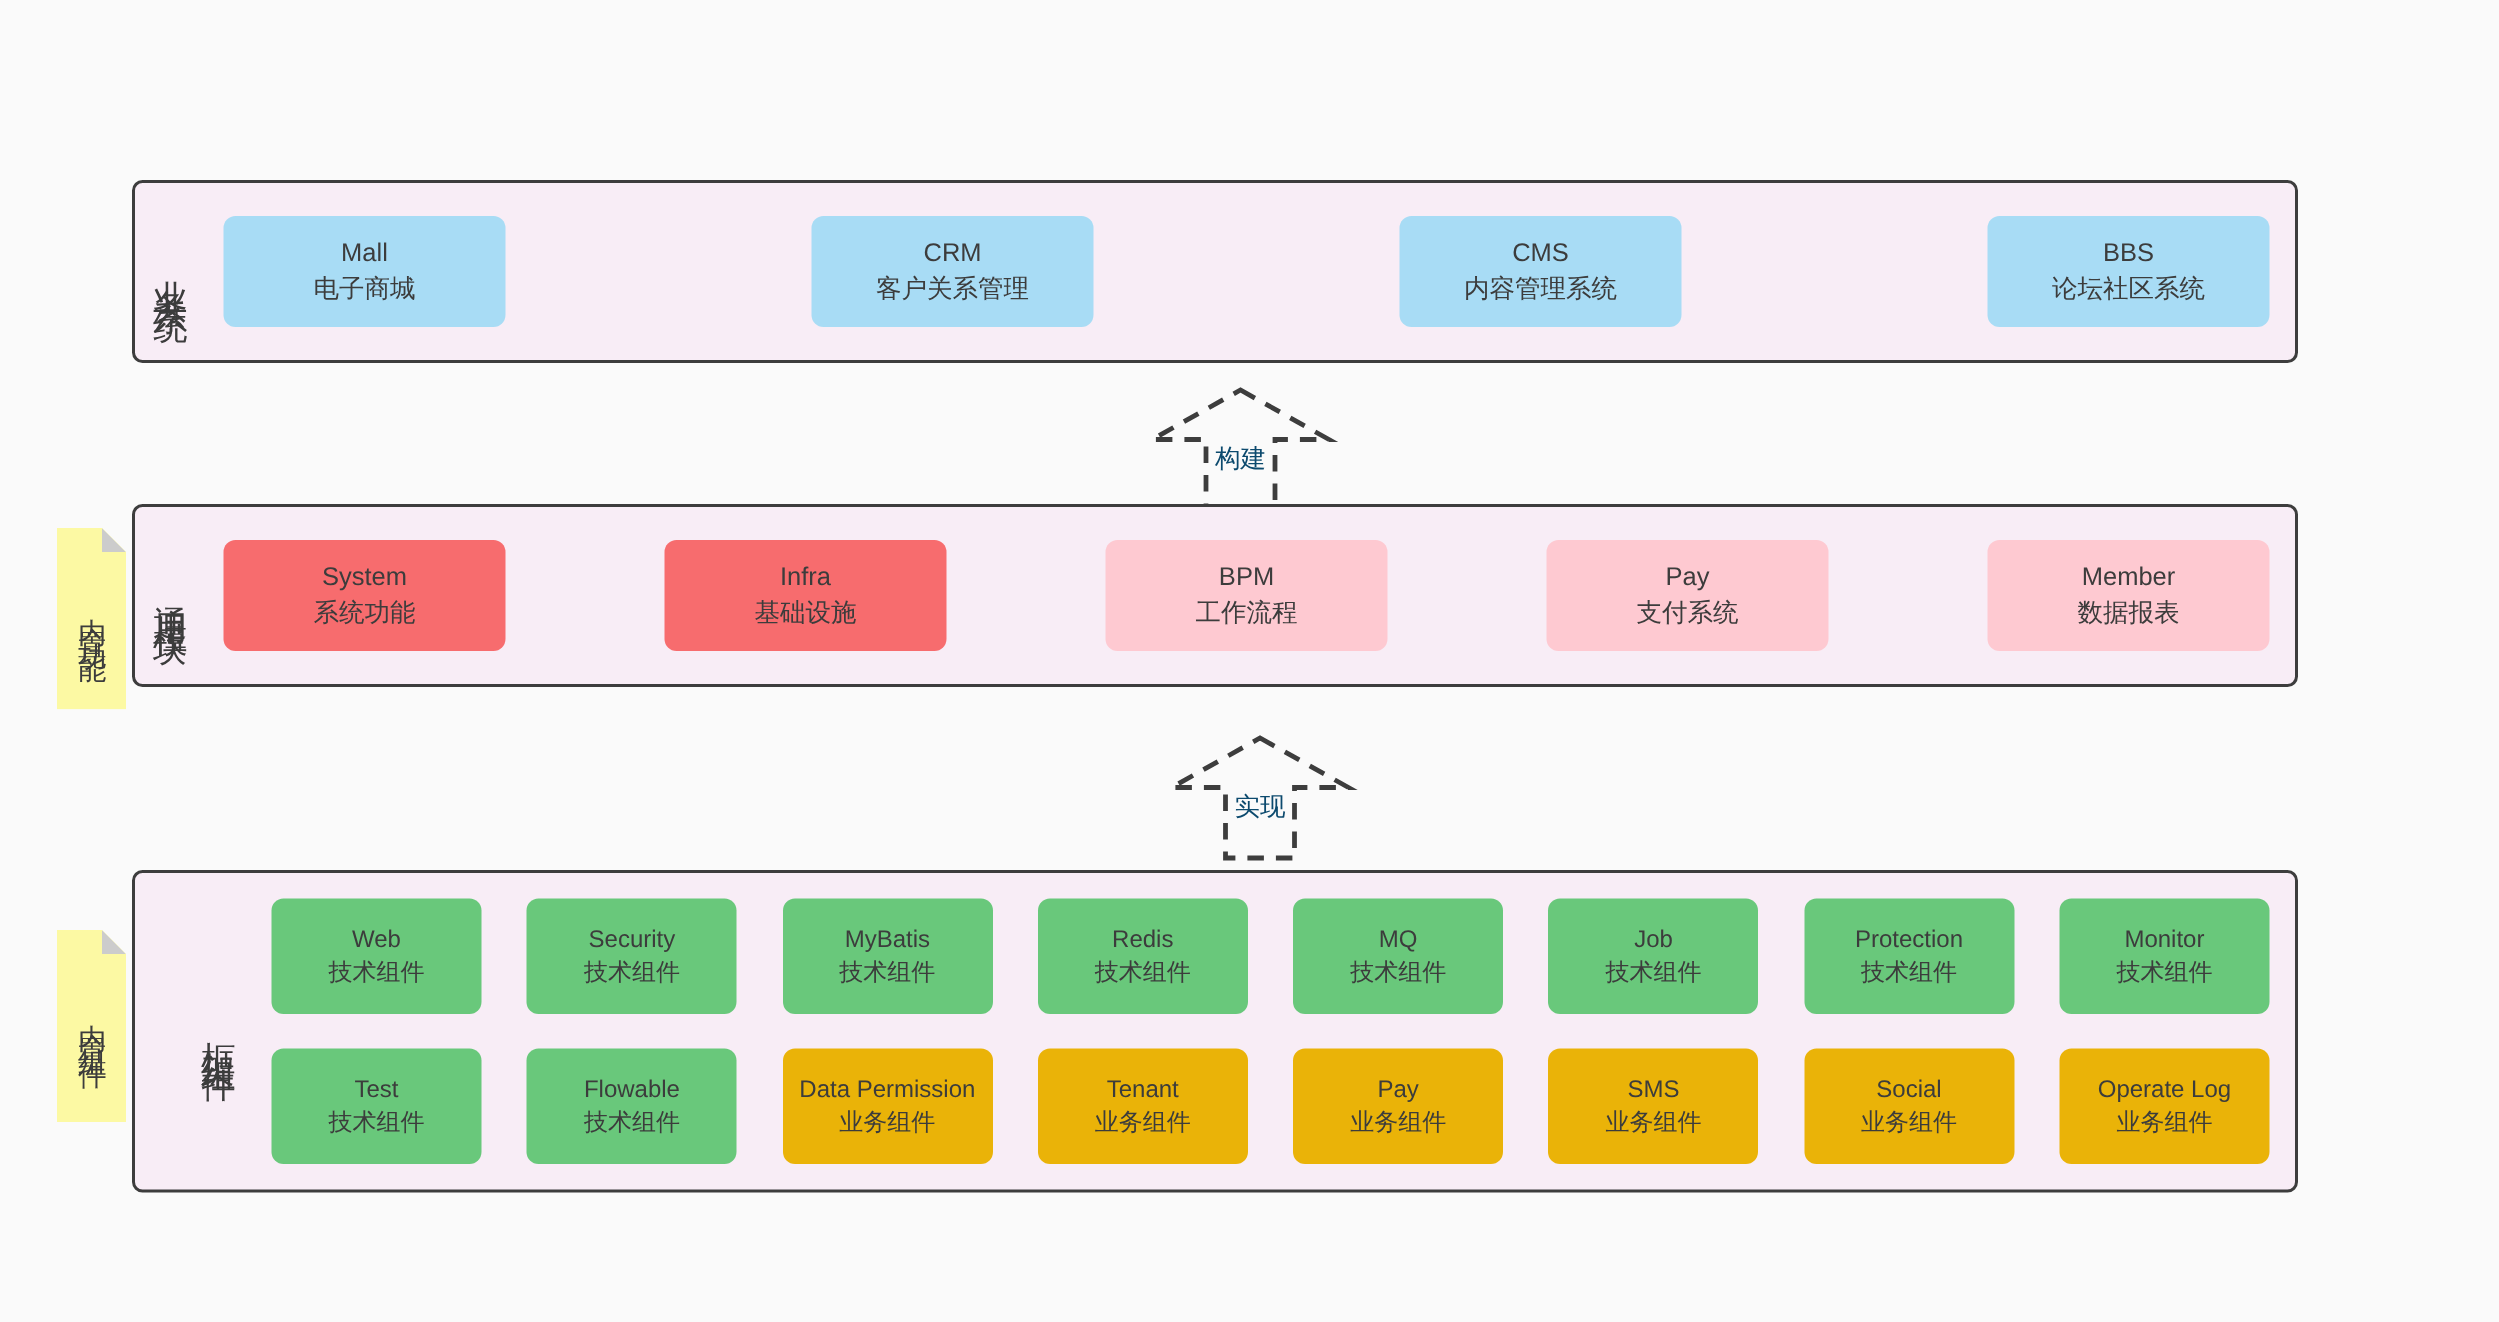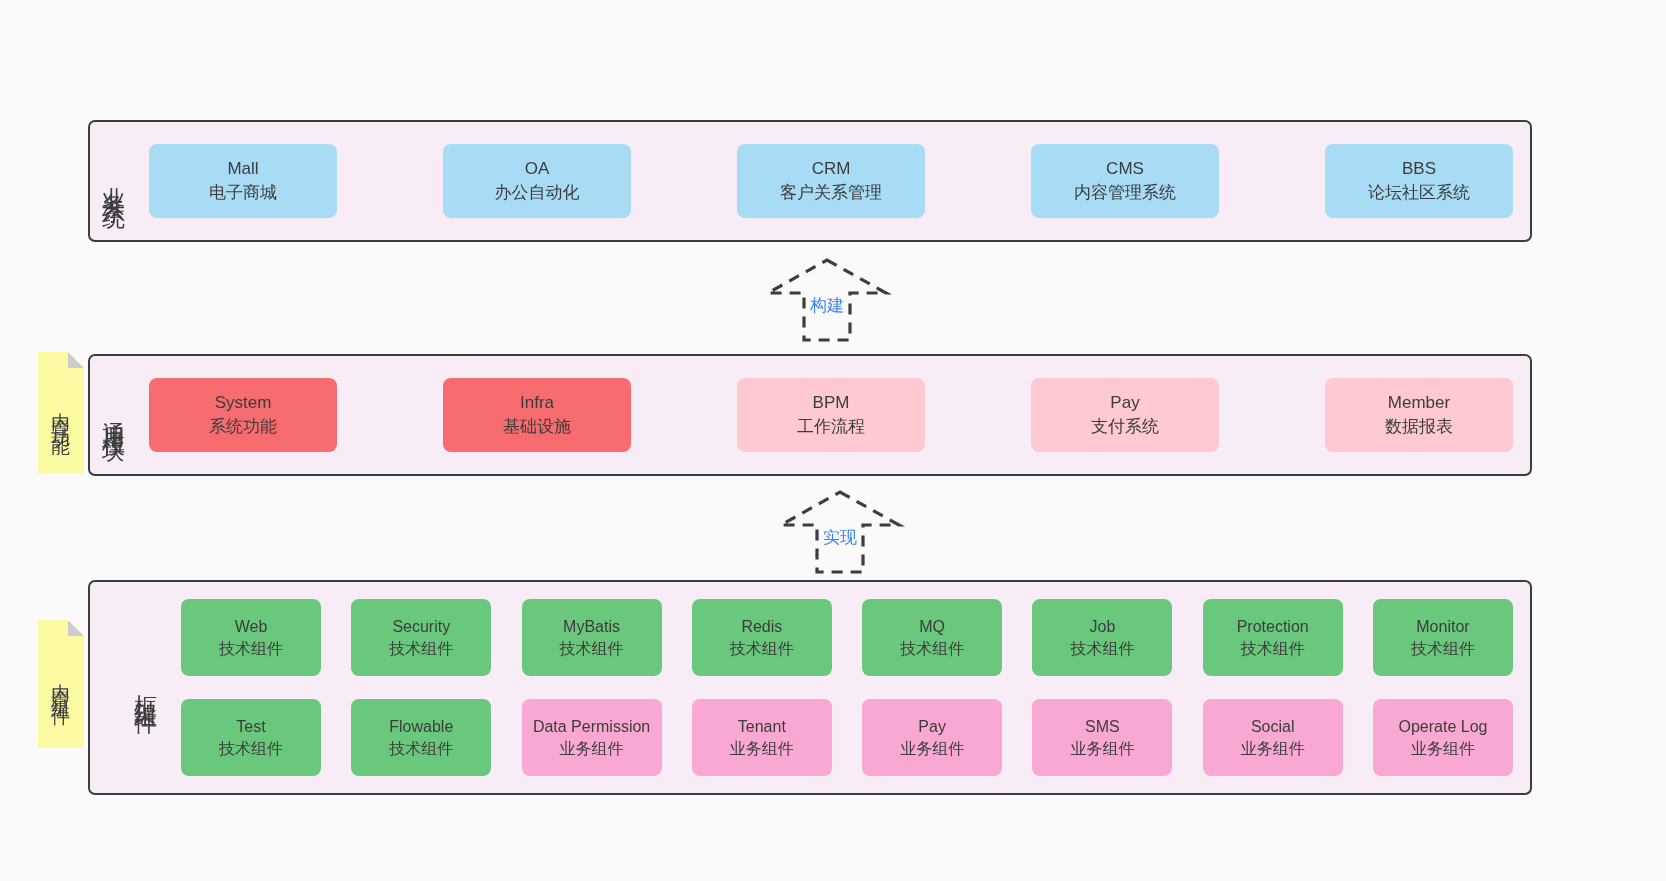--- a/index.html
+++ b/index.html
@@ -22,21 +22,21 @@
     left: 88px;
     width: 1444px;
     box-sizing: border-box;
     background: #f8edf6;
     border: 2px solid #3d3d3d;
     border-radius: 7px;
     display: flex;
     align-items: center;
   }
   .layer-business   { top: 120px; height: 122px; }
-  .layer-modules    { top: 354px; height: 122px; }
+  .layer-modules    { top: 336px; height: 122px; }
   .layer-components { top: 580px; height: 215px; padding-left: 32px; }
 
   .layer-label {
     writing-mode: vertical-rl;
     text-orientation: upright;
     font-size: 23px;
     letter-spacing: 6px;
     margin-left: 12px;
     line-height: 1;
     white-space: nowrap;
@@ -70,37 +70,37 @@
     font-size: 17px;
     line-height: 24px;
   }
   .box-wide  { width: 188px; height: 74px; }
   .box-small { width: 140px; height: 77px; font-size: 16px; line-height: 22px; }
 
   .blue       { background: #a8dcf5; }
   .red        { background: #f76c6e; }
   .pink       { background: #fec9d1; }
   .green      { background: #69c87b; }
-  .lightgreen { background: #f9a8d4; }
+  .lightgreen { background: #eab308; }
 
   
   .arrow { position: absolute; width: 140px; height: 86px; }
   .arrow-build     { left: 757px; top: 257px; }
   .arrow-implement { left: 770px; top: 489px; }
   .arrow svg { position: absolute; inset: 0; }
   .arrow-label {
     position: absolute;
     left: 50%;
     top: 36px;
     transform: translateX(-50%);
     background: #fafafa;
     padding: 1px 3px;
     font-size: 17px;
     white-space: nowrap;
-    color: #3b82f6;
+    color: #0c4a6e;
   }
 
   
   .note {
     position: absolute;
     left: 38px;
     width: 46px;
     background: #fcf9a3;
     clip-path: polygon(0 0, calc(100% - 16px) 0, 100% 16px, 100% 100%, 0 100%);
     display: flex;
@@ -134,24 +134,20 @@
 <div class="stage">
 
   <section class="layer layer-business">
     <div class="layer-label">业务系统</div>
     <div class="row">
       <div class="box box-wide blue">
         <div>Mall</div>
         <div>电子商城</div>
       </div>
       <div class="box box-wide blue">
-        <div>OA</div>
-        <div>办公自动化</div>
-      </div>
-      <div class="box box-wide blue">
         <div>CRM</div>
         <div>客户关系管理</div>
       </div>
       <div class="box box-wide blue">
         <div>CMS</div>
         <div>内容管理系统</div>
       </div>
       <div class="box box-wide blue">
         <div>BBS</div>
         <div>论坛社区系统</div>

